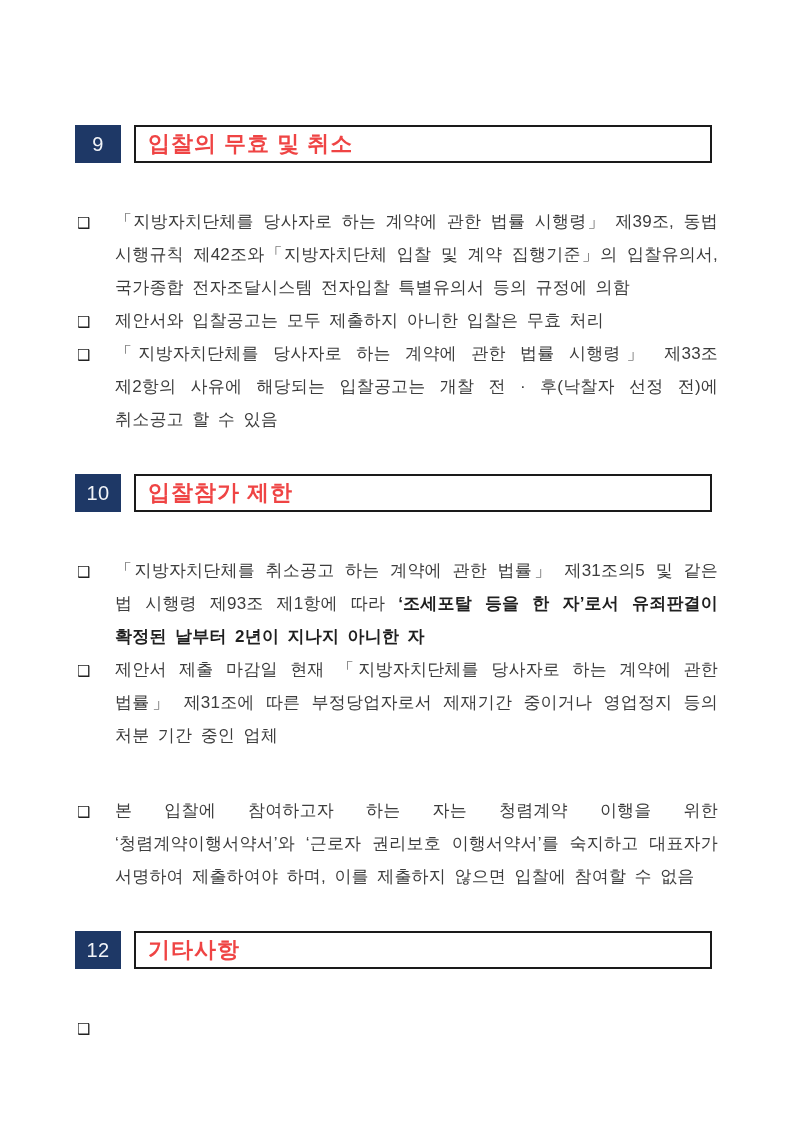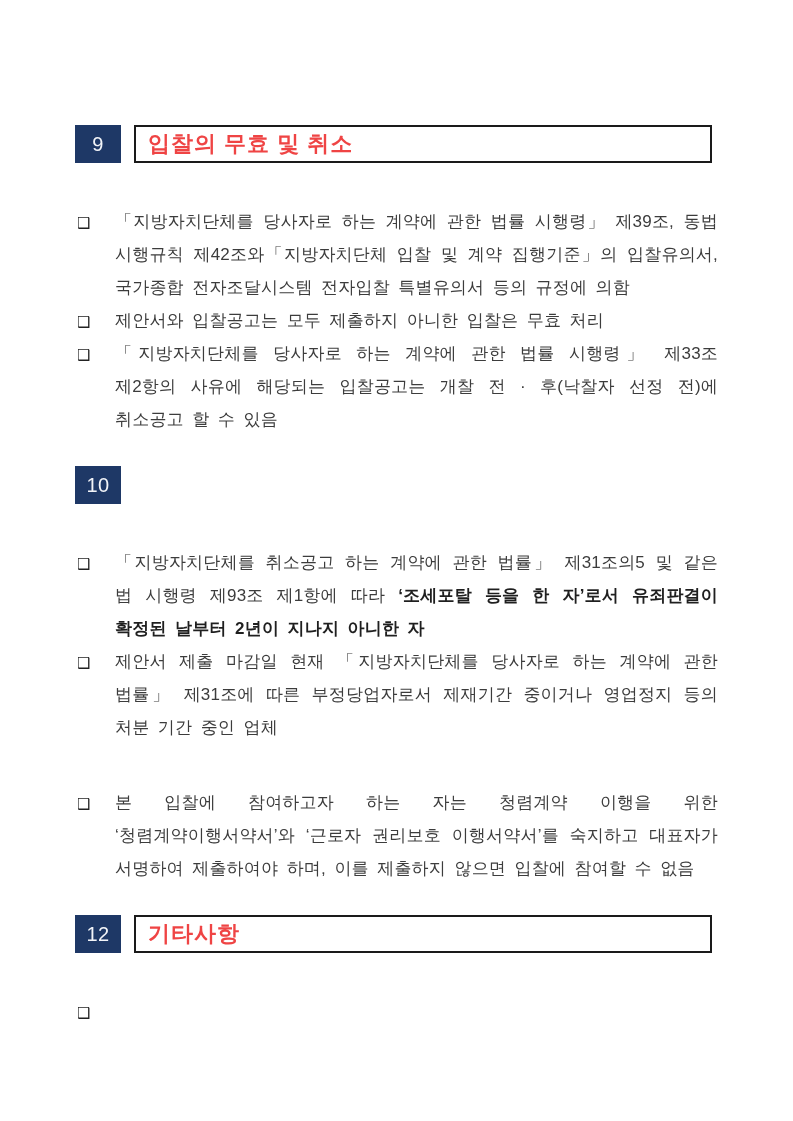--- a/index.html
+++ b/index.html
@@ -11,21 +11,21 @@
     position: relative;
     width: 793px;
     height: 1121px;
     box-sizing: border-box;
     background: #ffffff;
     padding: 125px 75px 0 75px;
     font-family: "Liberation Sans", "DejaVu Sans", sans-serif;
     color: #3c3c3c;
     overflow: hidden;
   }
-  .sec + .sec { margin-top: 30px; }
+  .sec + .sec { margin-top: 38px; }
   .sec-header {
     display: flex;
     align-items: stretch;
     height: 38px;
   }
   .num-box {
     width: 46px;
     flex: 0 0 46px;
     background: #1e3866;
     color: #f2f4f8;
@@ -94,20 +94,23 @@
       <div class="item">
         <span class="bullet">❑</span>
         <span><span>「지방자치단체를 당사자로 하는 계약에 관한 법률 시행령」 제33조 제2항의 사유에 해당되는 입찰공고는 개찰 전 · 후(낙찰자 선정 전)에 취소공고 할 수 있음</span></span>
       </div>
     </div>
   </section>
 
   <section class="sec">
     <div class="sec-header">
       <div class="num-box">10</div>
+      <div class="title-box">
+        <span>입찰참가 제한</span>
+      </div>
     </div>
     <div class="items">
       <div class="item">
         <span class="bullet">❑</span>
         <span><span>「지방자치단체를 취소공고 하는 계약에 관한 법률」 제31조의5 및 같은 법 시행령 제93조 제1항에 따라 </span><span class="b">‘조세포탈 등을 한 자’로서 유죄판결이 확정된 날부터 2년이 지나지 아니한 자</span></span>
       </div>
       <div class="item">
         <span class="bullet">❑</span>
         <span><span>제안서 제출 마감일 현재 「지방자치단체를 당사자로 하는 계약에 관한 법률」 제31조에 따른 부정당업자로서 제재기간 중이거나 영업정지 등의 처분 기간 중인 업체</span></span>
       </div>

